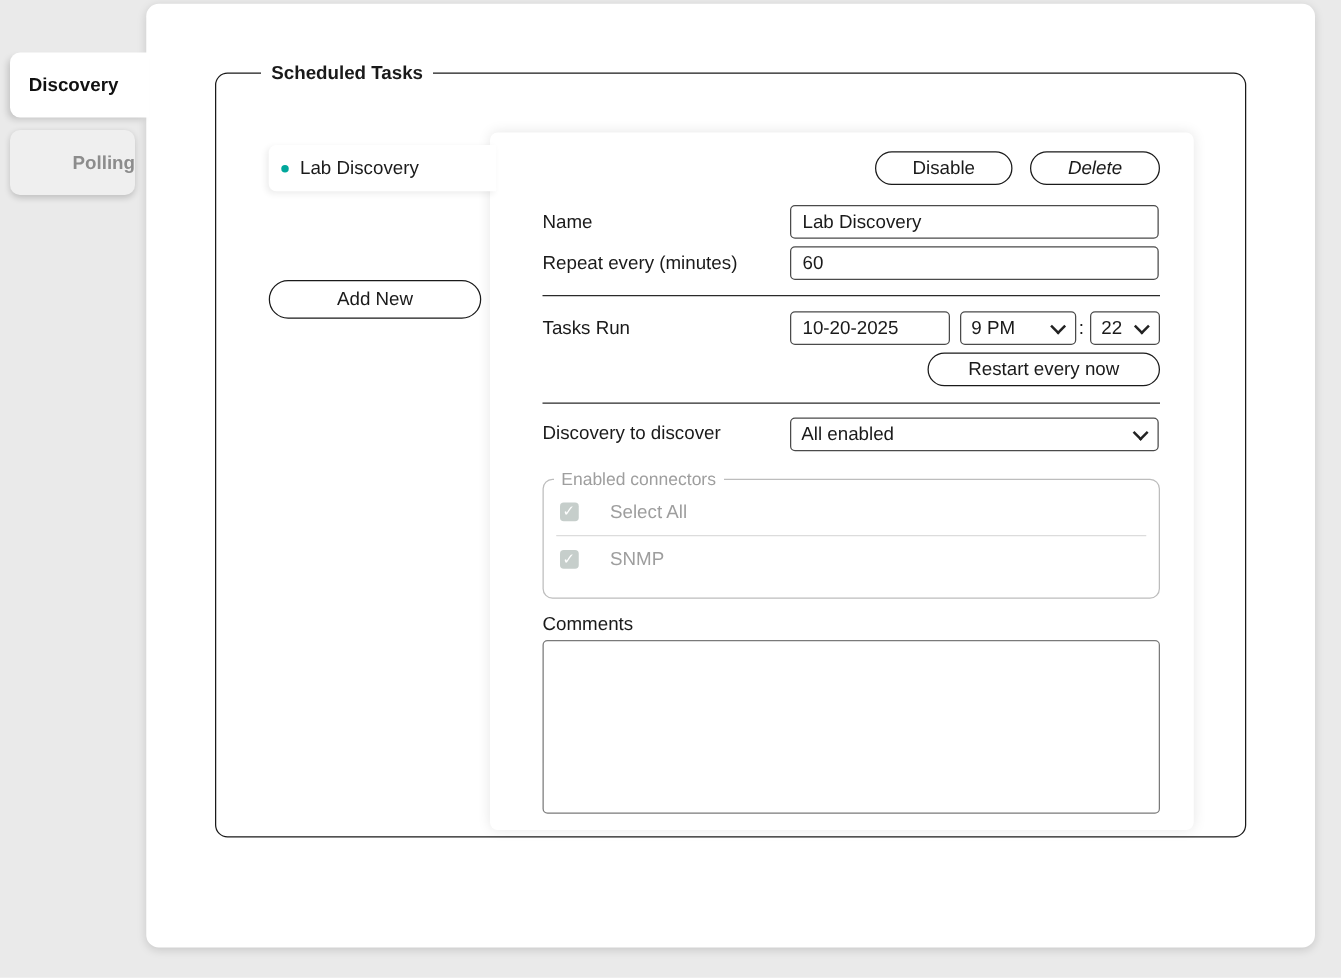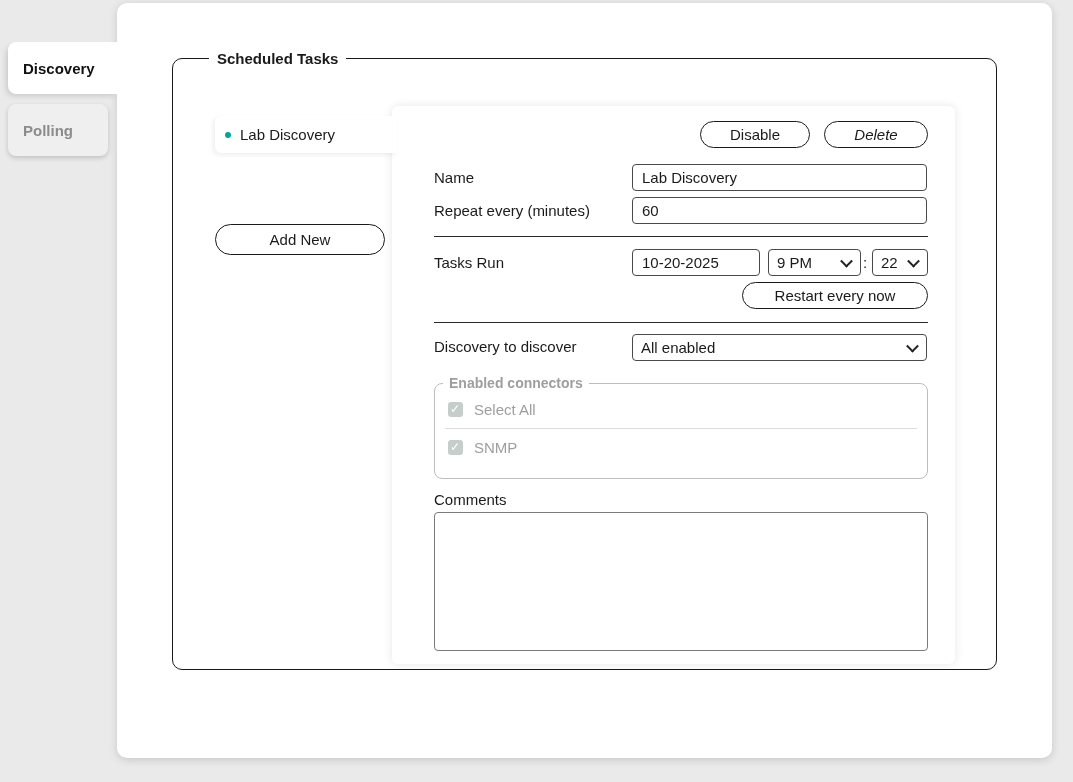--- a/index.html
+++ b/index.html
@@ -24,20 +24,21 @@
     top: 42px; width: 111px; background: #ffffff;
     border-radius: 8px 0 0 8px; z-index: 3;
     box-shadow: -3px 3px 6px -2px rgba(0,0,0,0.18);
     color: #111;
   }
   .tab-polling {
     top: 104px; width: 100px; background: #efefef;
     border-radius: 8px; z-index: 1;
     box-shadow: 0 2px 5px rgba(0,0,0,0.18);
     color: #8c8c8c;
+    justify-content: flex-end;
   }
 
   
   .main-card {
     position: absolute; left: 117px; top: 3px;
     width: 935px; height: 755px;
     background: #ffffff; border-radius: 10px;
     box-shadow: 0 2px 8px rgba(0,0,0,0.15);
     z-index: 2;
   }
@@ -133,24 +134,24 @@
   .time-sep   { position: absolute; left: 471px; top: 148px; font-size: 15px; }
 
   
   fieldset.ec-fs {
     position: absolute; left: 42px; top: 269px;
     width: 494px; height: 104px;
     border: 1px solid #bdbdbd; border-radius: 8px;
   }
   fieldset.ec-fs > legend {
     margin-left: 8px; padding: 0 6px;
-    font-size: 14px; font-weight: 700; color: #9e9e9e;
+    font-size: 14px; font-weight: 400; color: #9e9e9e;
   }
   .ec-row {
-    display: flex; align-items: center; gap: 11px;
+    display: flex; align-items: center; gap: 25px;
     height: 37px; padding: 0 13px;
     font-size: 15px; color: #9e9e9e;
   }
   .ec-divider { border-top: 1px solid #dcdcdc; margin: 0 10px; }
   .cb {
     width: 15px; height: 15px; border-radius: 3px;
     background: #c6cecb; position: relative; flex: 0 0 auto;
   }
   .cb::after {
     content: "\2713"; position: absolute;

